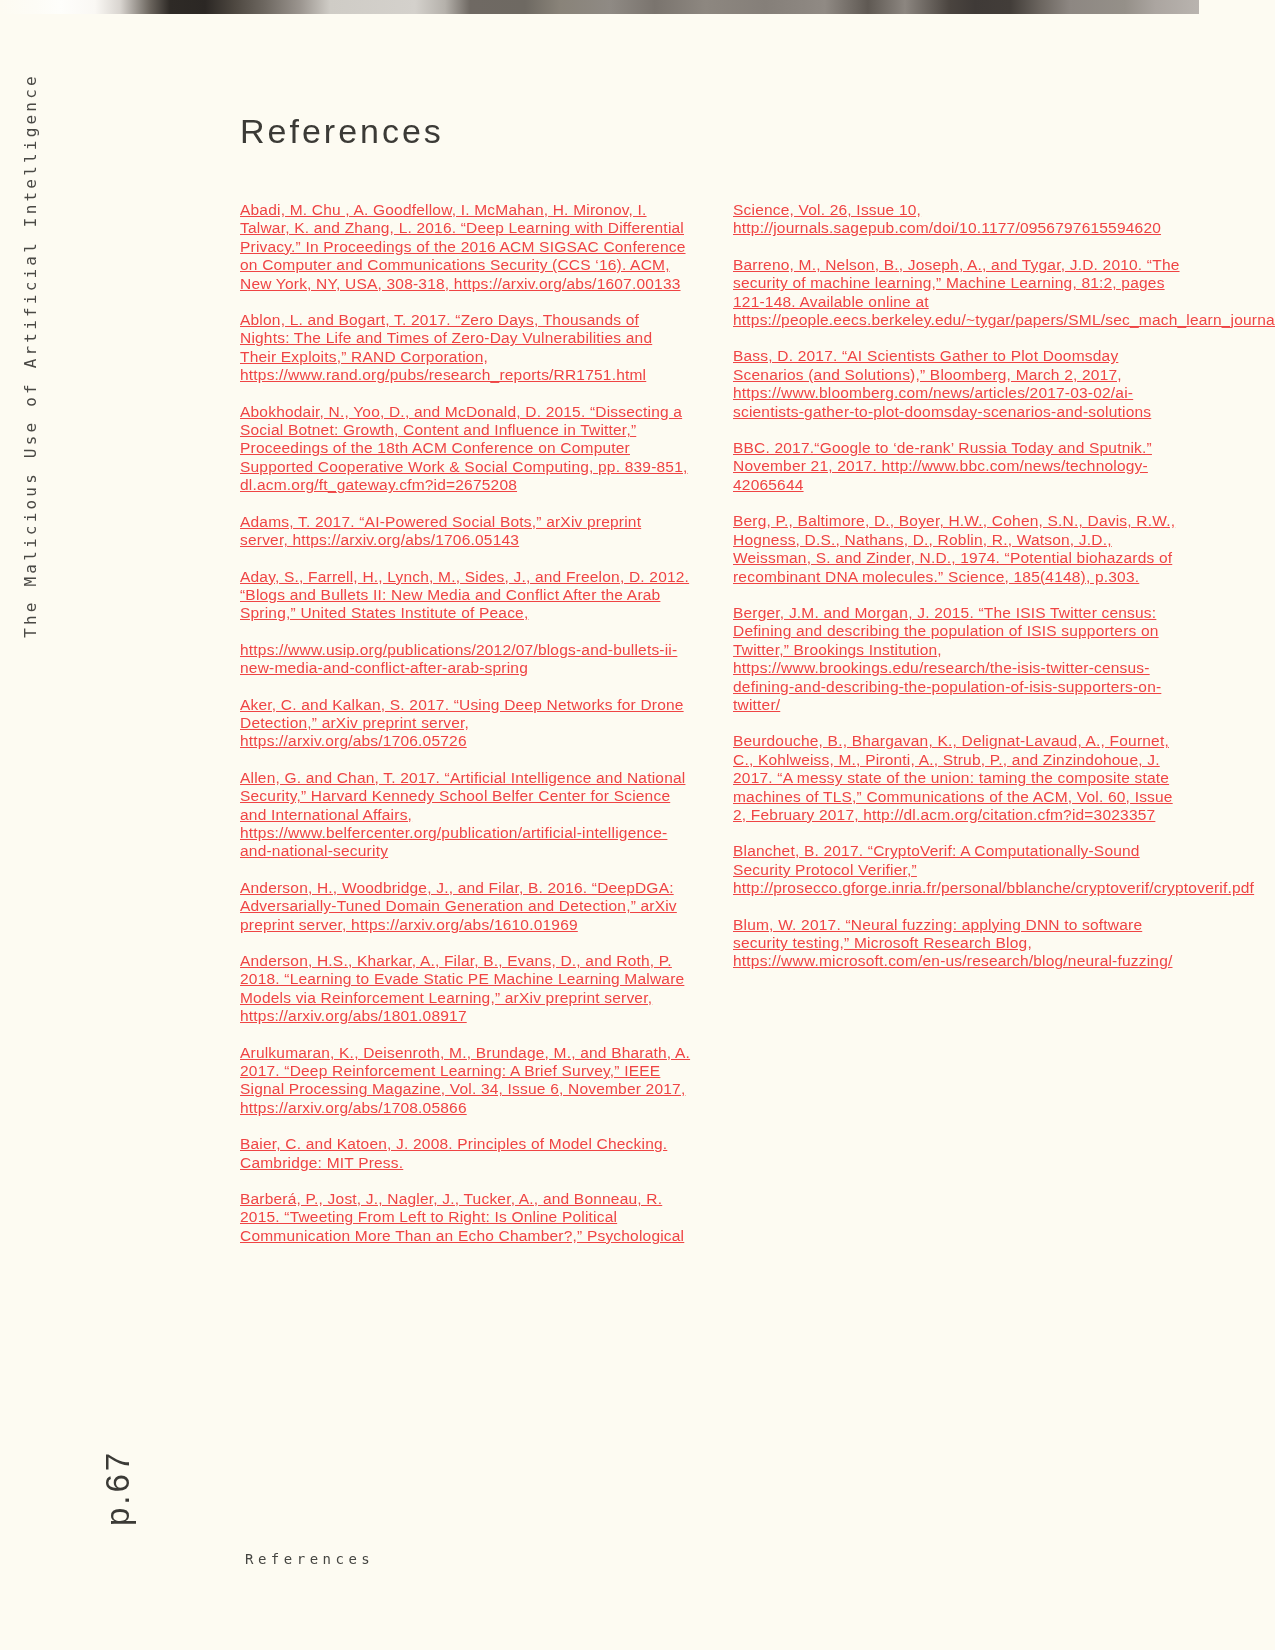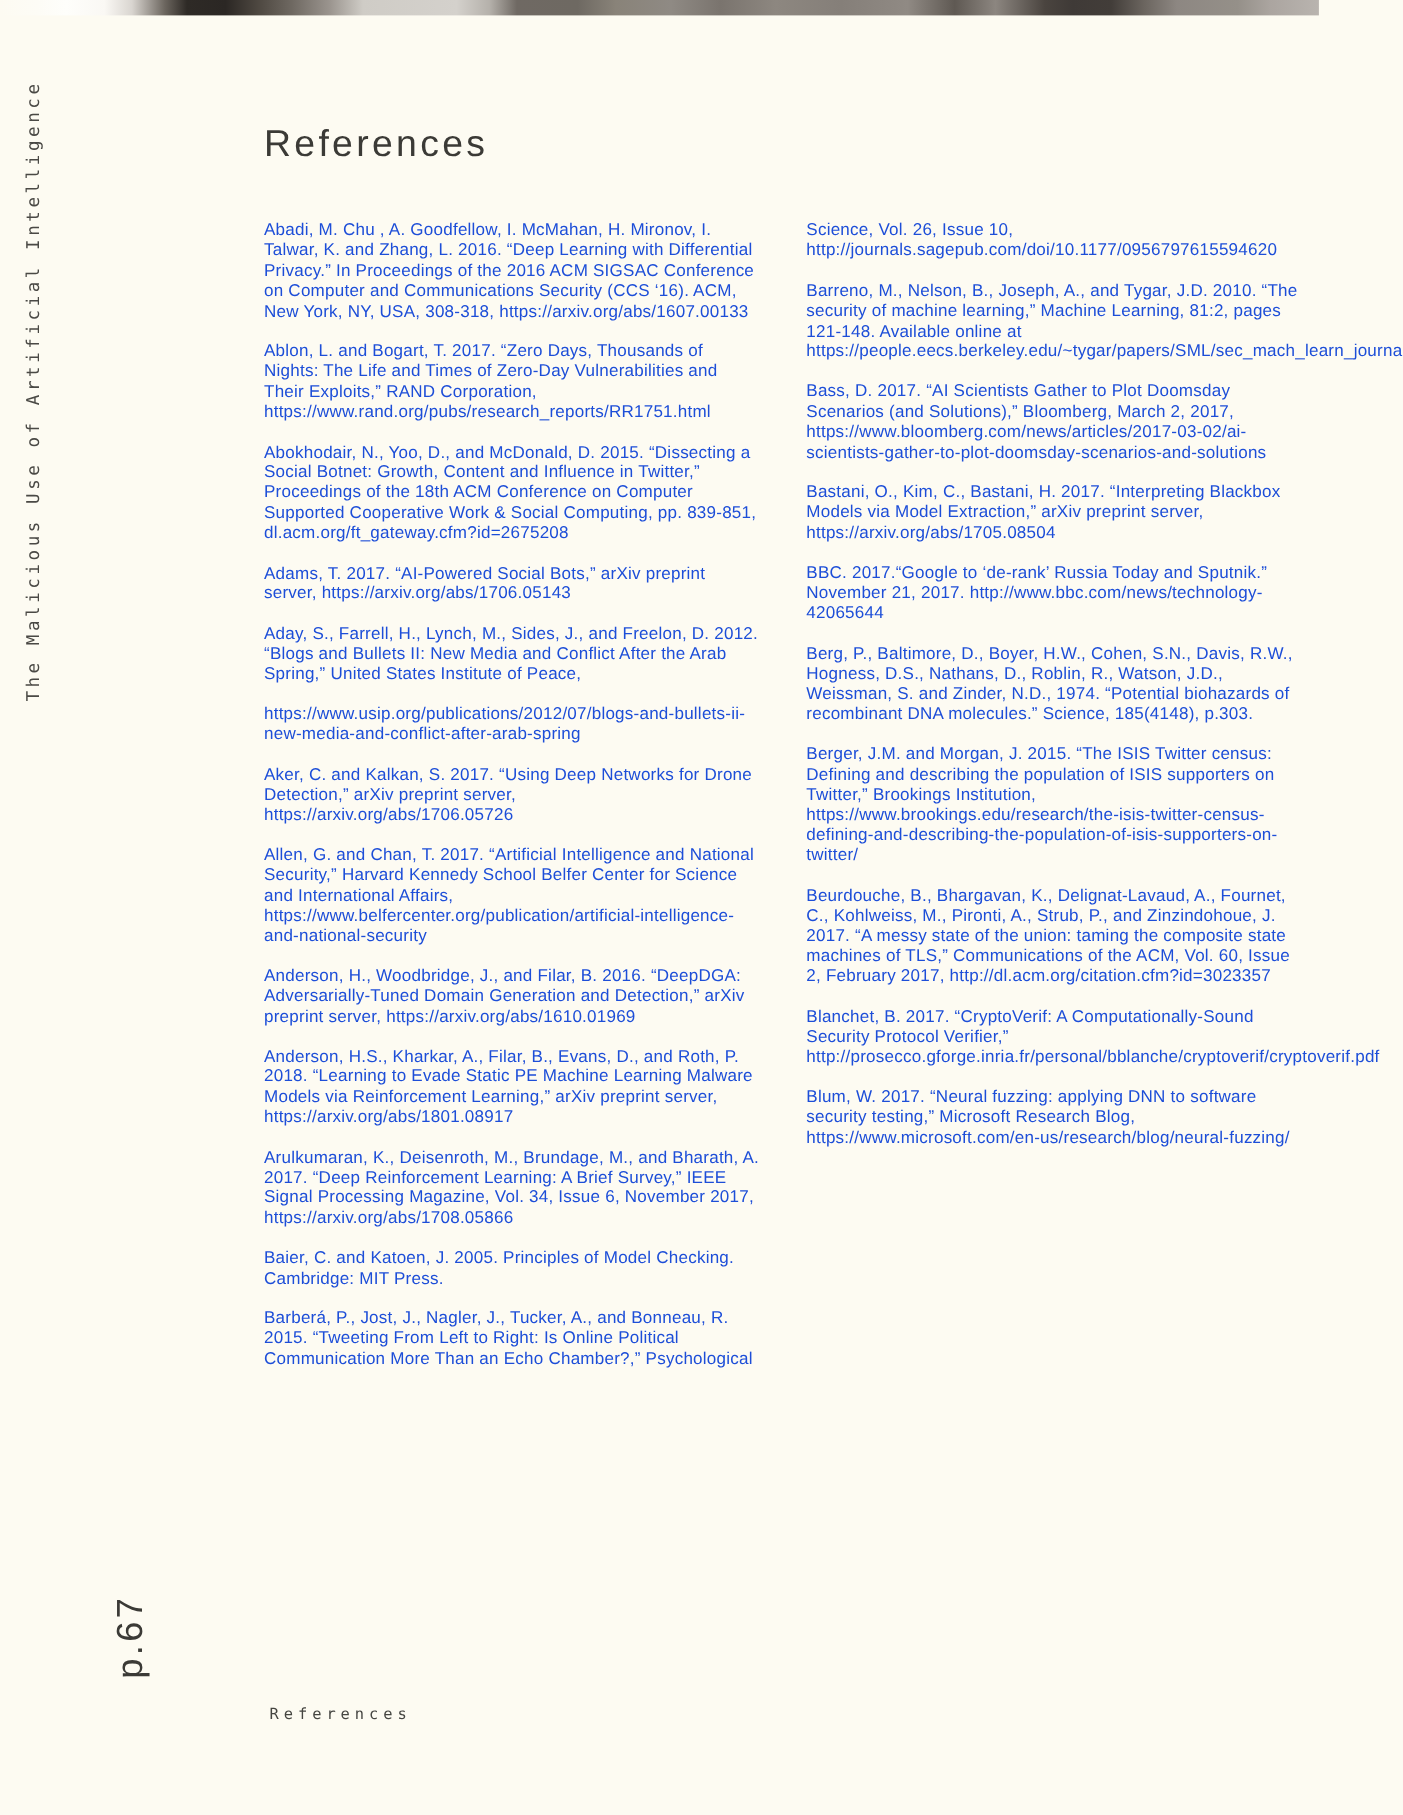--- a/index.html
+++ b/index.html
@@ -67,22 +67,23 @@
     width: 452px;
   }
   .col-left  { left: 240px; }
   .col-right { left: 733px; }
 
   .col p.ref {
     margin: 0 0 18px 0;
     font-size: 15.5px;
     line-height: 18.4px;
     letter-spacing: 0.2px;
-    color: #1d4ed8;
+    color: #ef4444;
     font-weight: 400;
+    text-decoration: underline;
   }
 
   
   .page-number {
     position: absolute;
     left: 92px;
     top: 1441px;
     width: 52px;
     height: 94px;
     display: flex;
@@ -125,28 +126,27 @@
       <p class="ref">Ablon, L. and Bogart, T. 2017. “Zero Days, Thousands of Nights: The Life and Times of Zero-Day Vulnerabilities and Their Exploits,” RAND Corporation, https://www.rand.org/pubs/research_reports/RR1751.html</p>
       <p class="ref">Abokhodair, N., Yoo, D., and McDonald, D. 2015. “Dissecting a Social Botnet: Growth, Content and Influence in Twitter,” Proceedings of the 18th ACM Conference on Computer Supported Cooperative Work &amp; Social Computing, pp. 839-851, dl.acm.org/ft_gateway.cfm?id=2675208</p>
       <p class="ref">Adams, T. 2017. “AI-Powered Social Bots,” arXiv preprint server, https://arxiv.org/abs/1706.05143</p>
       <p class="ref">Aday, S., Farrell, H., Lynch, M., Sides, J., and Freelon, D. 2012. “Blogs and Bullets II: New Media and Conflict After the Arab Spring,” United States Institute of Peace,</p>
       <p class="ref">https://www.usip.org/publications/2012/07/blogs-and-bullets-ii-new-media-and-conflict-after-arab-spring</p>
       <p class="ref">Aker, C. and Kalkan, S. 2017. “Using Deep Networks for Drone Detection,” arXiv preprint server, https://arxiv.org/abs/1706.05726</p>
       <p class="ref">Allen, G. and Chan, T. 2017. “Artificial Intelligence and National Security,” Harvard Kennedy School Belfer Center for Science and International Affairs, https://www.belfercenter.org/publication/artificial-intelligence-and-national-security</p>
       <p class="ref">Anderson, H., Woodbridge, J., and Filar, B. 2016. “DeepDGA: Adversarially-Tuned Domain Generation and Detection,” arXiv preprint server, https://arxiv.org/abs/1610.01969</p>
       <p class="ref">Anderson, H.S., Kharkar, A., Filar, B., Evans, D., and Roth, P. 2018. “Learning to Evade Static PE Machine Learning Malware Models via Reinforcement Learning,” arXiv preprint server, https://arxiv.org/abs/1801.08917</p>
       <p class="ref">Arulkumaran, K., Deisenroth, M., Brundage, M., and Bharath, A. 2017. “Deep Reinforcement Learning: A Brief Survey,” IEEE Signal Processing Magazine, Vol. 34, Issue 6, November 2017, https://arxiv.org/abs/1708.05866</p>
-      <p class="ref">Baier, C. and Katoen, J. 2005. Principles of Model Checking. Cambridge: MIT Press.</p>
+      <p class="ref">Baier, C. and Katoen, J. 2008. Principles of Model Checking. Cambridge: MIT Press.</p>
       <p class="ref">Barberá, P., Jost, J., Nagler, J., Tucker, A., and Bonneau, R. 2015. “Tweeting From Left to Right: Is Online Political Communication More Than an Echo Chamber?,” Psychological</p>
     </div>
   <div class="col col-right">
       <p class="ref">Science, Vol. 26, Issue 10, http://journals.sagepub.com/doi/10.1177/0956797615594620</p>
       <p class="ref">Barreno, M., Nelson, B., Joseph, A., and Tygar, J.D. 2010. “The security of machine learning,” Machine Learning, 81:2, pages 121-148. Available online at https://people.eecs.berkeley.edu/~tygar/papers/SML/sec_mach_learn_journal.pdf</p>
       <p class="ref">Bass, D. 2017. “AI Scientists Gather to Plot Doomsday Scenarios (and Solutions),” Bloomberg, March 2, 2017, https://www.bloomberg.com/news/articles/2017-03-02/ai-scientists-gather-to-plot-doomsday-scenarios-and-solutions</p>
-      <p class="ref">Bastani, O., Kim, C., Bastani, H. 2017. “Interpreting Blackbox Models via Model Extraction,” arXiv preprint server, https://arxiv.org/abs/1705.08504</p>
       <p class="ref">BBC. 2017.“Google to ‘de-rank’ Russia Today and Sputnik.” November 21, 2017. http://www.bbc.com/news/technology-42065644</p>
       <p class="ref">Berg, P., Baltimore, D., Boyer, H.W., Cohen, S.N., Davis, R.W., Hogness, D.S., Nathans, D., Roblin, R., Watson, J.D., Weissman, S. and Zinder, N.D., 1974. “Potential biohazards of recombinant DNA molecules.” Science, 185(4148), p.303.</p>
       <p class="ref">Berger, J.M. and Morgan, J. 2015. “The ISIS Twitter census: Defining and describing the population of ISIS supporters on Twitter,” Brookings Institution, https://www.brookings.edu/research/the-isis-twitter-census-defining-and-describing-the-population-of-isis-supporters-on-twitter/</p>
       <p class="ref">Beurdouche, B., Bhargavan, K., Delignat-Lavaud, A., Fournet, C., Kohlweiss, M., Pironti, A., Strub, P., and Zinzindohoue, J. 2017. “A messy state of the union: taming the composite state machines of TLS,” Communications of the ACM, Vol. 60, Issue 2, February 2017, http://dl.acm.org/citation.cfm?id=3023357</p>
       <p class="ref">Blanchet, B. 2017. “CryptoVerif: A Computationally-Sound Security Protocol Verifier,” http://prosecco.gforge.inria.fr/personal/bblanche/cryptoverif/cryptoverif.pdf</p>
       <p class="ref">Blum, W. 2017. “Neural fuzzing: applying DNN to software security testing,” Microsoft Research Blog, https://www.microsoft.com/en-us/research/blog/neural-fuzzing/</p>
     </div>
 </main>
 
 <div class="page-number">

